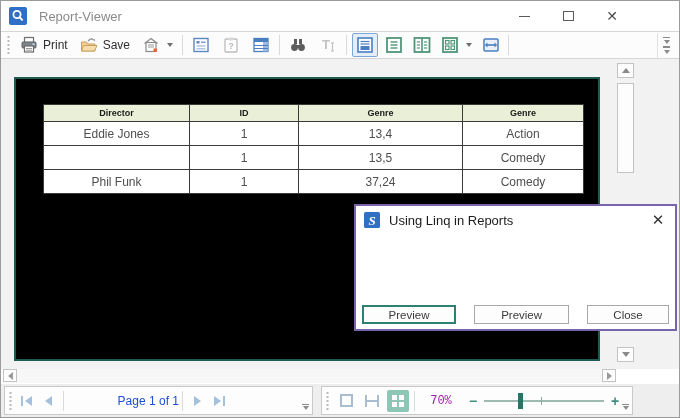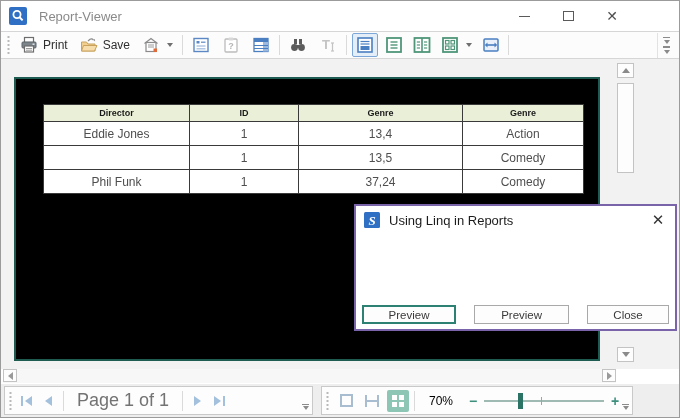--- a/index.html
+++ b/index.html
@@ -70,30 +70,30 @@
   .h-left { top:0; left:0; width:14px; height:13px; }
   .h-right { top:0; right:0; width:14px; height:13px; }
 
   
   .bottombar { position:absolute; top:383px; left:0; width:678px; height:34px; background:#eeeeee; }
   .bb-box { position:absolute; top:2px; height:29px; background:#fdfdfd; border:1px solid #c9c9c9;
             display:flex; align-items:center; }
   .bb-left { left:3px; width:309px; }
   .bb-right { left:320px; width:312px; }
   .nav-btn { width:20px; height:20px; display:flex; align-items:center; justify-content:center; margin:0 1px; }
-  .page-label { width:112px; text-align:center; font-size:18px; color:#737373; }
+  .page-label { width:112px; text-align:right; font-size:12px; color:#1d4ed8; }
   .bb-overflow { position:absolute; right:3px; bottom:4px; display:flex; flex-direction:column;
                  align-items:center; gap:1px; }
   .vm-btn { width:22px; height:22px; display:flex; align-items:center; justify-content:center;
             margin:0 2px; border-radius:2px; }
   .vm-single { width:13px; height:13px; border:2px solid #a9bdd1; }
   .vm-grid-sel { background:#8ec6b6; }
   .grid4 { display:grid; grid-template-columns:5px 5px; grid-template-rows:5px 5px; gap:2px; }
   .grid4 span { background:#fff; }
-  .zoom-val { width:46px; text-align:center; font-size:12px; color:#000000; }
+  .zoom-val { width:46px; text-align:center; font-size:12px; color:#a21caf;font-family:Liberation Mono, monospace; }
   .zoom-minus, .zoom-plus { font-size:14px; font-weight:bold; color:#3f8f7f; width:18px; text-align:center; }
   .slider { position:relative; width:120px; height:20px; margin:0 2px; }
   .slider-track { position:absolute; top:9px; left:0; width:120px; height:2px; background:#9fb9b3; }
   .slider-tick { position:absolute; top:6px; left:57px; width:1px; height:8px; background:#8fada7; }
   .slider-thumb { position:absolute; top:2px; left:34px; width:5px; height:16px; background:#2a7365; }
 
   
   .dialog { position:absolute; left:353px; top:203px; width:323px; height:127px; background:#fff;
             border:2px solid #7a64a9; z-index:50; }
   .dialog-titlebar { display:flex; align-items:center; height:28px; }

